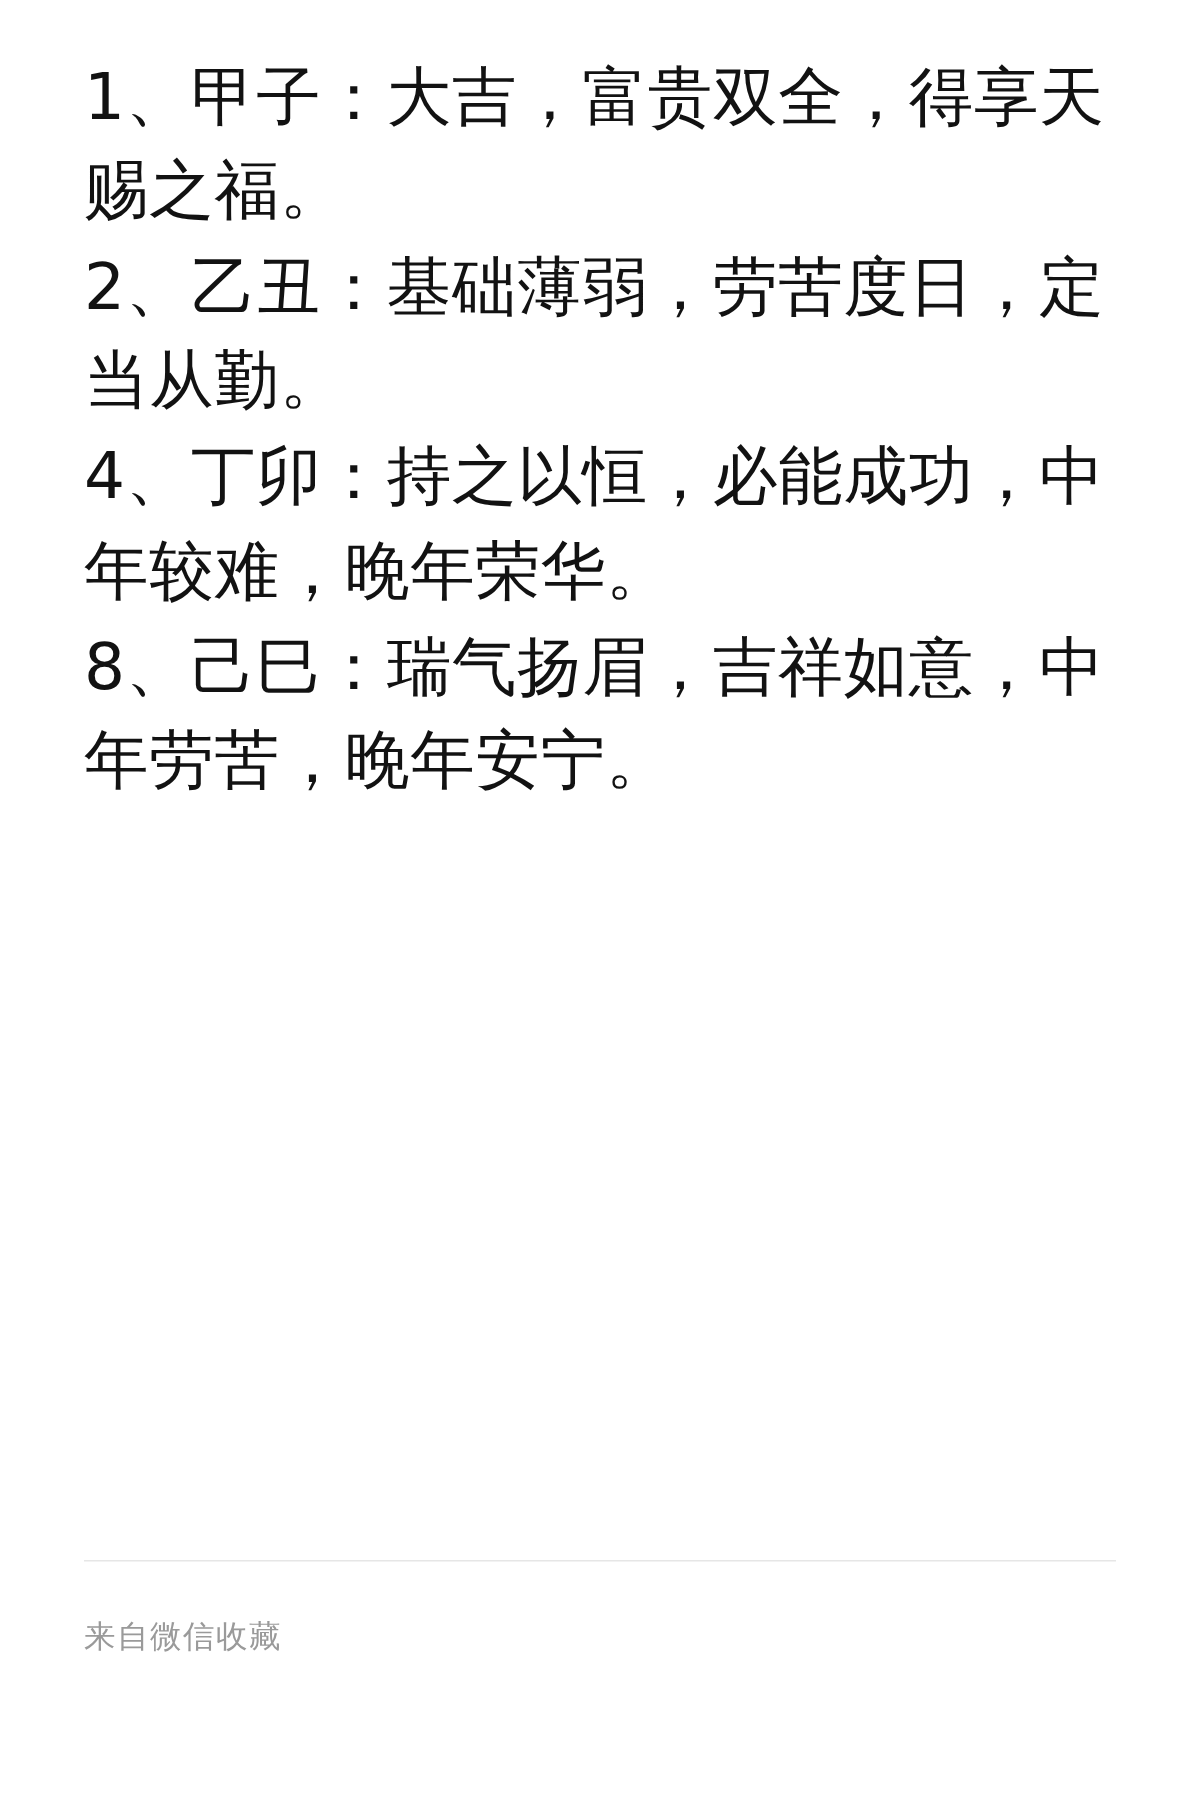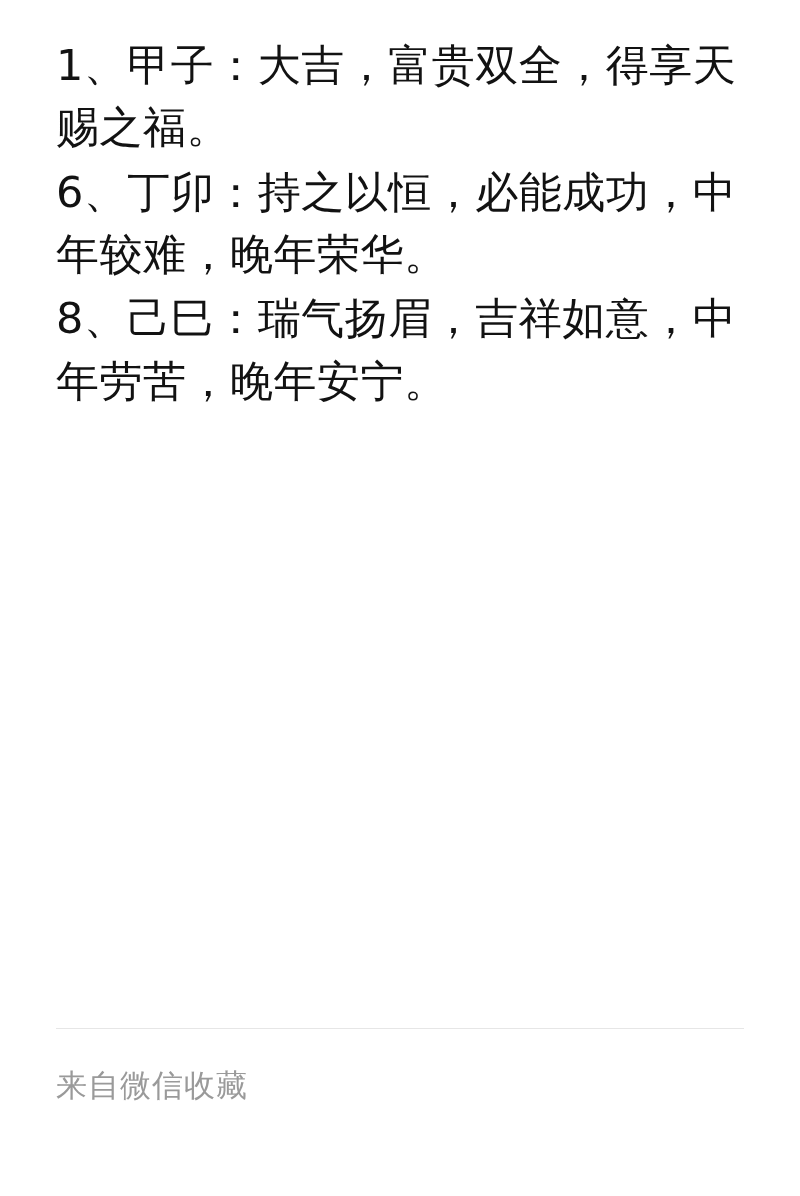--- a/index.html
+++ b/index.html
@@ -42,34 +42,35 @@
   .footer {
     flex: 0 0 auto;
     padding-bottom: 92px;
   }
   .divider {
     height: 1px;
     background: #e6e6e6;
     margin: 0 0 38px 0;
   }
   .source {
-    font-size: 31px;
+    font-size: 21px;
     color: #9a9a9a;
     letter-spacing: 1px;
     line-height: 1.2;
   }
 </style>
 </head>
 <body>
 
 <div class="page">
 
   <div class="content">
     <p class="entry">1、甲子：大吉，富贵双全，得享天赐之福。</p>
-    <p class="entry">6、丁卯：持之以恒，必能成功，中年较难，晚年荣华。</p>
+    <p class="entry">2、乙丑：基础薄弱，劳苦度日，定当从勤。</p>
+    <p class="entry">4、丁卯：持之以恒，必能成功，中年较难，晚年荣华。</p>
     <p class="entry">8、己巳：瑞气扬眉，吉祥如意，中年劳苦，晚年安宁。</p>
   </div>
 
   <div class="spacer"></div>
 
   <div class="footer">
     <div class="divider"></div>
     <div class="source">来自微信收藏</div>
   </div>
 

